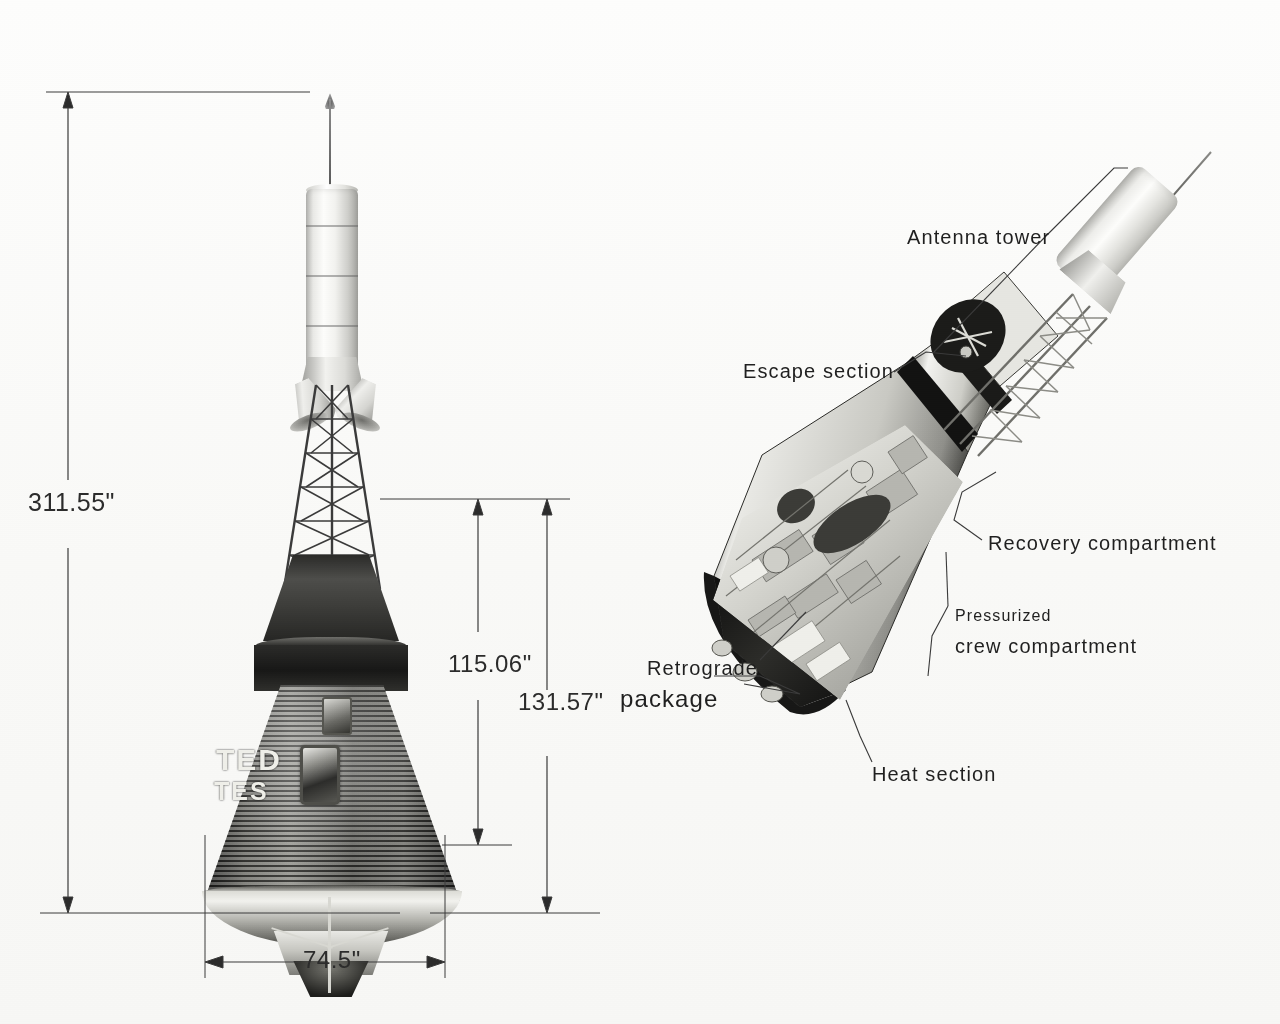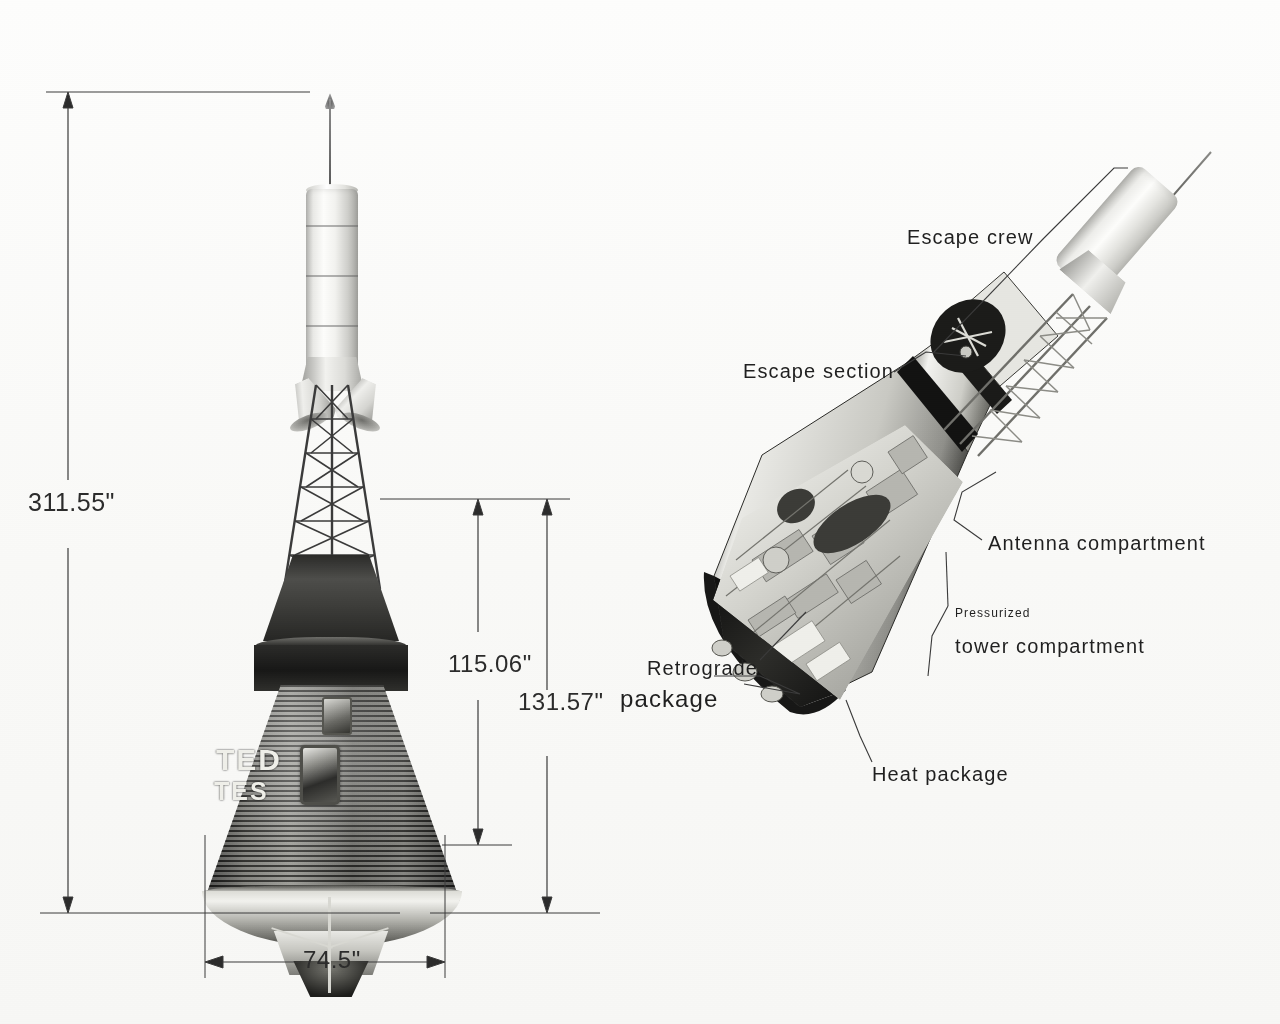--- a/index.html
+++ b/index.html
@@ -342,28 +342,28 @@
   </svg>
 
   <div class="dimtext" style="left:28px;top:488px;font-size:25px;">311.55"</div>
 
   <div class="dimtext" style="left:448px;top:650px;font-size:24px;">115.06"</div>
 
   <div class="dimtext" style="left:518px;top:688px;font-size:24px;">131.57"</div>
 
   <div class="dimtext" style="left:303px;top:946px;font-size:24px;">74.5"</div>
 
-  <div class="calltext" style="left:907px;top:224px;font-size:20px;">Escape crew</div>
+  <div class="calltext" style="left:907px;top:224px;font-size:20px;">Antenna tower</div>
 
   <div class="calltext" style="left:743px;top:358px;font-size:20px;">Escape section</div>
 
-  <div class="calltext" style="left:988px;top:530px;font-size:20px;">Antenna compartment</div>
-
-  <div class="calltext" style="left:955px;top:605px;font-size:12px;">Pressurized</div>
-  <div class="calltext" style="left:955px;top:633px;font-size:20px;">tower compartment</div>
+  <div class="calltext" style="left:988px;top:530px;font-size:20px;">Recovery compartment</div>
+
+  <div class="calltext" style="left:955px;top:605px;font-size:16px;">Pressurized</div>
+  <div class="calltext" style="left:955px;top:633px;font-size:20px;">crew compartment</div>
 
   <div class="calltext" style="left:607px;top:655px;font-size:20px;margin-left:40px;">Retrograde</div>
   <div class="calltext" style="left:620px;top:683px;font-size:24px;">package</div>
 
-  <div class="calltext" style="left:872px;top:761px;font-size:20px;">Heat package</div>
+  <div class="calltext" style="left:872px;top:761px;font-size:20px;">Heat section</div>
 
   <div class="noiselayer"></div>
 </div>
 
 </body></html>

